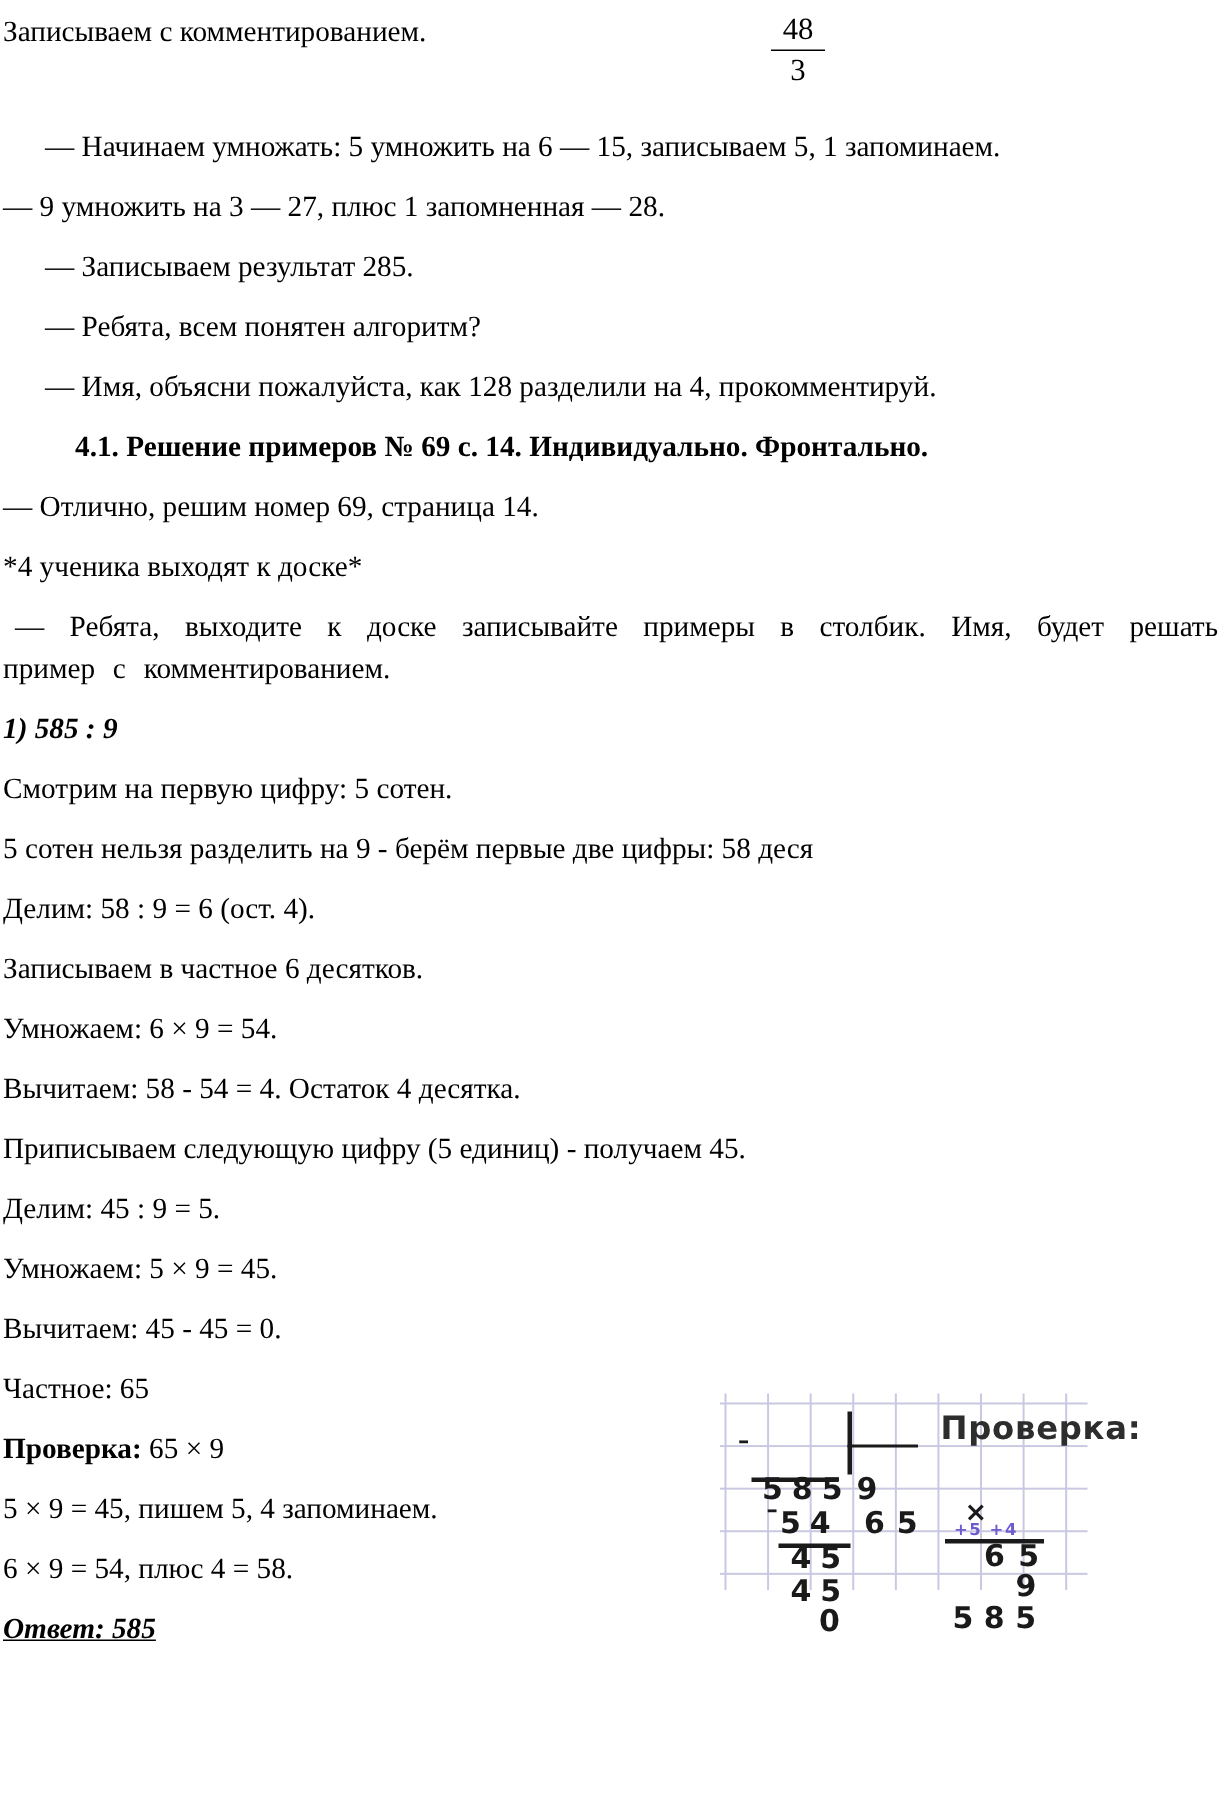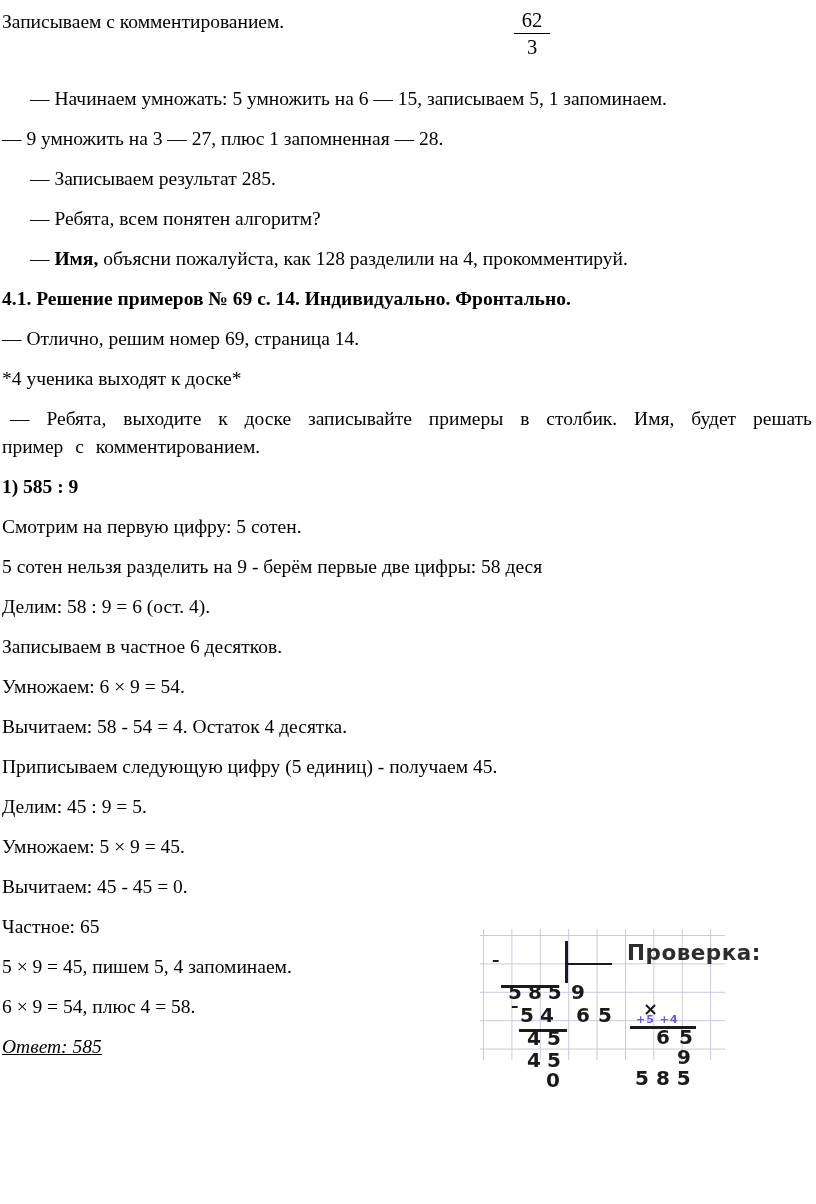--- a/index.html
+++ b/index.html
@@ -45,44 +45,45 @@
 </style>
 </head>
 <body>
 
 <div class="doc">
     <p class="para tall"><span class="seg">Записываем с комментированием.</span></p>
     <p class="para ind28"><span class="seg">— Начинаем умножать: 5 умножить на 6 — 15, записываем 5, 1 запоминаем.</span></p>
     <p class="para "><span class="seg">— 9 умножить на 3 — 27, плюс 1 запомненная — 28.</span></p>
     <p class="para ind28"><span class="seg">— Записываем результат 285.</span></p>
     <p class="para ind28"><span class="seg">— Ребята, всем понятен алгоритм?</span></p>
-    <p class="para ind28"><span class="seg">— </span><span class="seg" style="font-weight: bold;">Имя,</span><span class="seg"> объясни пожалуйста, как 128 разделили на 4, прокомментируй.</span></p>
-    <p class="para "><span class="seg" style="font-weight: bold;">4.1. Решение примеров № 69 с. 14. Индивидуально. Фронтально.</span></p>
+    <p class="para ind28"><span class="seg">— </span><span class="seg" style="font-weight: normal;">Имя,</span><span class="seg"> объясни пожалуйста, как 128 разделили на 4, прокомментируй.</span></p>
+    <p class="para "><span class="seg" style="font-weight: bold; margin-left: 48px;">4.1. Решение примеров № 69 с. 14. Индивидуально. Фронтально.</span></p>
     <p class="para "><span class="seg">— Отлично, решим номер 69, страница 14.</span></p>
     <p class="para "><span class="seg">*4 ученика выходят к доске*</span></p>
     <p class="para ind8 justify"><span class="seg">— Ребята, выходите к доске записывайте примеры в столбик. </span><span class="seg" style="font-weight: normal;">Имя</span><span class="seg">, будет решать пример с комментированием.</span></p>
-    <p class="para "><span class="seg" style="font-weight: bold;">1) 585 : 9</span></p>
+    <p class="para "><span class="seg" style="font-weight: bold; font-style: italic;">1) 585 : 9</span></p>
     <p class="para "><span class="seg">Смотрим на первую цифру: 5 сотен.</span></p>
     <p class="para "><span class="seg">5 сотен нельзя разделить на 9 - берём первые две цифры: 58 деся</span></p>
     <p class="para "><span class="seg">Делим: 58 : 9 = 6 (ост. 4).</span></p>
     <p class="para "><span class="seg">Записываем в частное 6 десятков.</span></p>
     <p class="para "><span class="seg">Умножаем: 6 × 9 = 54.</span></p>
     <p class="para "><span class="seg">Вычитаем: 58 - 54 = 4. Остаток 4 десятка.</span></p>
     <p class="para "><span class="seg">Приписываем следующую цифру (5 единиц) - получаем 45.</span></p>
     <p class="para "><span class="seg">Делим: 45 : 9 = 5.</span></p>
     <p class="para "><span class="seg">Умножаем: 5 × 9 = 45.</span></p>
     <p class="para "><span class="seg">Вычитаем: 45 - 45 = 0.</span></p>
     <p class="para "><span class="seg">Частное: 65</span></p>
+    <p class="para "><span class="seg" style="font-weight: bold;">Проверка:</span><span class="seg"> 65 × 9</span></p>
     <p class="para "><span class="seg">5 × 9 = 45, пишем 5, 4 запоминаем.</span></p>
     <p class="para "><span class="seg">6 × 9 = 54, плюс 4 = 58.</span></p>
-    <p class="para "><span class="seg" style="font-weight: normal; font-style: italic; text-decoration: underline;">Ответ: 585</span></p>
+    <p class="para "><span class="seg" style="font-weight: bold; font-style: italic; text-decoration: underline;">Ответ: 585</span></p>
   </div>
 
 <div class="fraction">
-  <span class="frac-num">62</span>
+  <span class="frac-num">48</span>
   <span class="frac-den">3</span>
 </div>
 
 <div class="worksheet">
 
   <span class="ws minus" style="left:12px;top:24px;">–</span>
   <span class="ws digits" style="left:28px;top:14px;letter-spacing:6px;">585</span>
   <div class="rule" style="left:85px;top:12px;width:2.5px;height:42px;"></div>
   <span class="ws digits" style="left:91px;top:14px;">9</span>
   <div class="rule" style="left:85px;top:33.5px;width:47px;height:2.5px;"></div>

